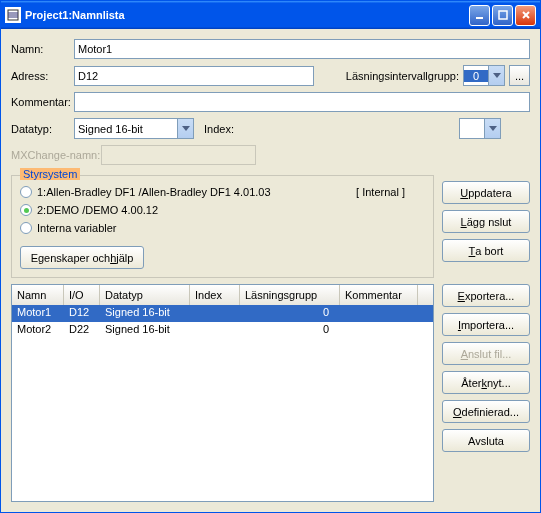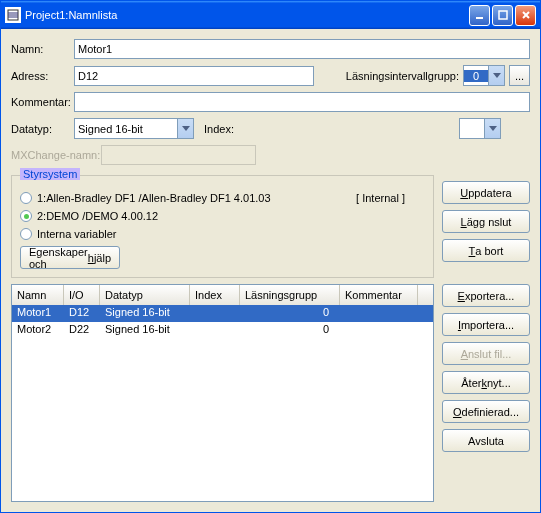--- a/index.html
+++ b/index.html
@@ -1,41 +1,41 @@
 <!DOCTYPE html>
 <html><head>
 <meta charset="utf-8">
 <style>
   * { box-sizing: border-box; font-family: Tahoma, sans-serif; font-size: 11px; }
   body { margin: 0; background: #ece9d8; }
   .window { width: 541px; height: 513px; background: #ece9d8; border: 1px solid #0055ea; display: flex; flex-direction: column; }
   .titlebar { height: 28px; background: linear-gradient(to bottom, #3a95ff 0%, #0055ea 8%, #0055ea 92%, #003db8 100%); display: flex; align-items: center; padding: 0 4px; }
   .titlebar .appicon { width: 16px; height: 16px; background: #fff; margin-right: 4px; display:flex; align-items:center; justify-content:center; }
-  .titlebar .title { color: #fff; font-weight: normal; flex: 1; }
+  .titlebar .title { color: #fff; font-weight: bold; flex: 1; }
   .titlebar .winbtns { display: flex; gap: 2px; }
   .winbtn { width: 21px; height: 21px; border-radius: 3px; border: 1px solid #fff; display:flex; align-items:center; justify-content:center; color:#fff; font-weight:bold; cursor:pointer; }
   .winbtn.min, .winbtn.max { background: linear-gradient(to bottom,#7ba7e8,#3064c8); }
   .winbtn.close { background: linear-gradient(to bottom,#f49c7c,#d6350b); }
   .client { flex:1; padding: 10px 10px 10px 10px; display:flex; flex-direction:column; gap:6px; }
   .row { display:flex; align-items:center; }
   .lbl { width: 63px; }
   .tinput { flex:1; height:20px; border:1px solid #7f9db9; background:#fff; padding:1px 3px; }
   .combo { height:21px; border:1px solid #7f9db9; background:#fff; display:flex; align-items:center; }
   .combo .ctext { flex:1; padding:0 3px; }
   .combo .carrow { width:16px; height:100%; background: linear-gradient(to bottom,#c9ddf6,#b4cef0); border-left:1px solid #7f9db9; display:flex;align-items:center;justify-content:center; }
   .combo .carrow::after { content:''; border-left:4px solid transparent;border-right:4px solid transparent;border-top:5px solid #4d6185; }
   .sqbtn { width:21px; height:21px; border:1px solid #7f9db9; background:linear-gradient(to bottom,#fff,#e9e7df); display:flex;align-items:center;justify-content:center; cursor:pointer; }
   .disabled-lbl { color:#aca899; }
   .disabled-input { background:#ece9d8; border:1px solid #c9c7ba; height:20px; flex:1; }
   .checkbox { width:13px; height:13px; border:1px solid #7f9db9; background:#fff; margin-right:4px; }
   .groupbox { border:1px solid #c9c7ba; padding:10px 8px 8px 8px; position:relative; margin-top:4px; }
-  .groupbox .grouplabel { position:absolute; top:-8px; left:8px; background:#c4b5fd; padding:0 3px; color:#0046d5; }
+  .groupbox .grouplabel { position:absolute; top:-8px; left:8px; background:#fdba74; padding:0 3px; color:#0046d5; }
   .radio { width:12px; height:12px; border:1px solid #7f9db9; border-radius:50%; background:#fff; margin-right:5px; display:inline-flex; align-items:center; justify-content:center; }
   .radio.on::after { content:''; width:5px; height:5px; background:#53c953; border-radius:50%; }
-  .radiorow { display:flex; align-items:flex-end; height:18px; }
+  .radiorow { display:flex; align-items:flex-start; height:18px; }
   .btn { height:23px; border:1px solid #7f9db9; background:linear-gradient(to bottom,#fff,#ece9d8); padding:0 8px; display:flex; align-items:center; justify-content:center; cursor:pointer; border-radius:3px; }
   .btn.disabled { color:#aca899; }
   .rightcol { width:88px; display:flex; flex-direction:column; gap:6px; }
   .listview { flex:1; border:1px solid #7f9db9; background:#fff; display:flex; flex-direction:column; min-height:130px; }
   .lvheader { display:flex; height:20px; background:linear-gradient(to bottom,#fff,#e9e7df); }
   .lvhcell { border-right:1px solid #c9c7ba; border-bottom:1px solid #c9c7ba; padding:10px 5px; display:flex; align-items:center; }
   .lvrow { display:flex; height:17px; }
   .lvrow.sel { background:#316ac5; color:#fff; }
   .lvcell { padding:1px 5px; overflow:hidden; white-space:nowrap; }
   .underline-char { text-decoration: underline; }
@@ -131,21 +131,21 @@
         </div>
         <div class="radiorow">
           <div class="radio on"></div>
           <div>2:DEMO /DEMO  4.00.12</div>
         </div>
         <div class="radiorow">
           <div class="radio"></div>
           <div>Interna variabler</div>
         </div>
         <div style="height:6px"></div>
-        <div class="btn" style="width:100px">
+        <div class="btn" style="width:124px">
           <span>Egenskaper och </span>
             <span class="underline-char">h</span>
             <span>jälp</span>
         </div>
       </div>
       <div class="rightcol">
         <div style="height:4px"></div>
         <div class="btn">
             <span class="underline-char">U</span>
             <span>ppdatera</span>

